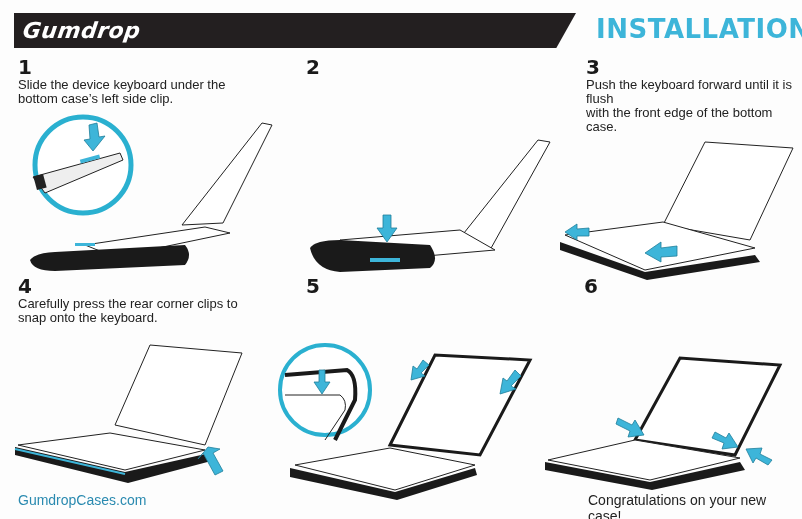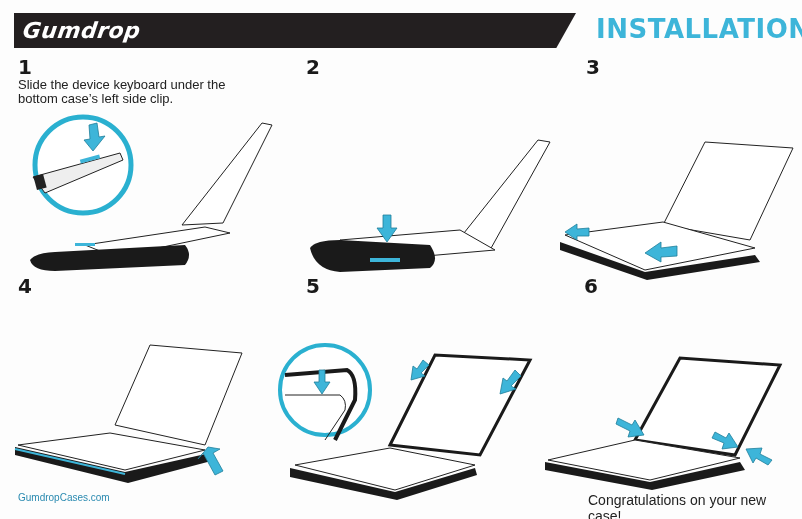--- a/index.html
+++ b/index.html
@@ -22,21 +22,21 @@
       position: absolute; left: 596px; top: 14px; font-family: "DejaVu Sans", sans-serif;
       font-weight: bold; font-size: 26px; color: #3db5d9; letter-spacing: 0.5px;
     }
     .step { position: absolute; }
     .step-num {
       font-family: "DejaVu Sans", sans-serif; font-weight: bold; font-size: 20px;
       line-height: 20px; color: #1a1a1a; margin-bottom: 1px;
     }
     .step-text { font-size: 13px; line-height: 14px; color: #222; white-space: pre-line; }
     .illus { position: absolute; }
-    .footer-link { position: absolute; left: 18px; top: 492px; font-size: 10px; color: #2a8ab0; text-align: right; }
+    .footer-link { position: absolute; left: 18px; top: 492px; font-size: 14px; color: #2a8ab0; text-align: right; }
     .footer-msg { position: absolute; left: 588px; top: 492px; font-size: 14px; color: #222; }
     svg { overflow: visible; }
   </style>
 </head>
 <body>
 
 <div class="header-bar"></div>
 <div class="brand">Gumdrop</div>
 <div class="page-title">INSTALLATION</div>
 
@@ -45,24 +45,28 @@
   <div class="step-text">Slide the device keyboard under the
 bottom case’s left side clip.</div>
 </div>
 
 <div class="step" style="left:306px; top:57px;">
   <div class="step-num">2</div>
 </div>
 
 <div class="step" style="left:586px; top:57px;">
   <div class="step-num">3</div>
+  <div class="step-text">Push the keyboard forward until it is flush
+with the front edge of the bottom case.</div>
 </div>
 
 <div class="step" style="left:18px; top:276px;">
   <div class="step-num">4</div>
+  <div class="step-text">Carefully press the rear corner clips to
+snap onto the keyboard.</div>
 </div>
 
 <div class="step" style="left:306px; top:276px;">
   <div class="step-num">5</div>
 </div>
 
 <div class="step" style="left:584px; top:276px;">
   <div class="step-num">6</div>
 </div>
 

